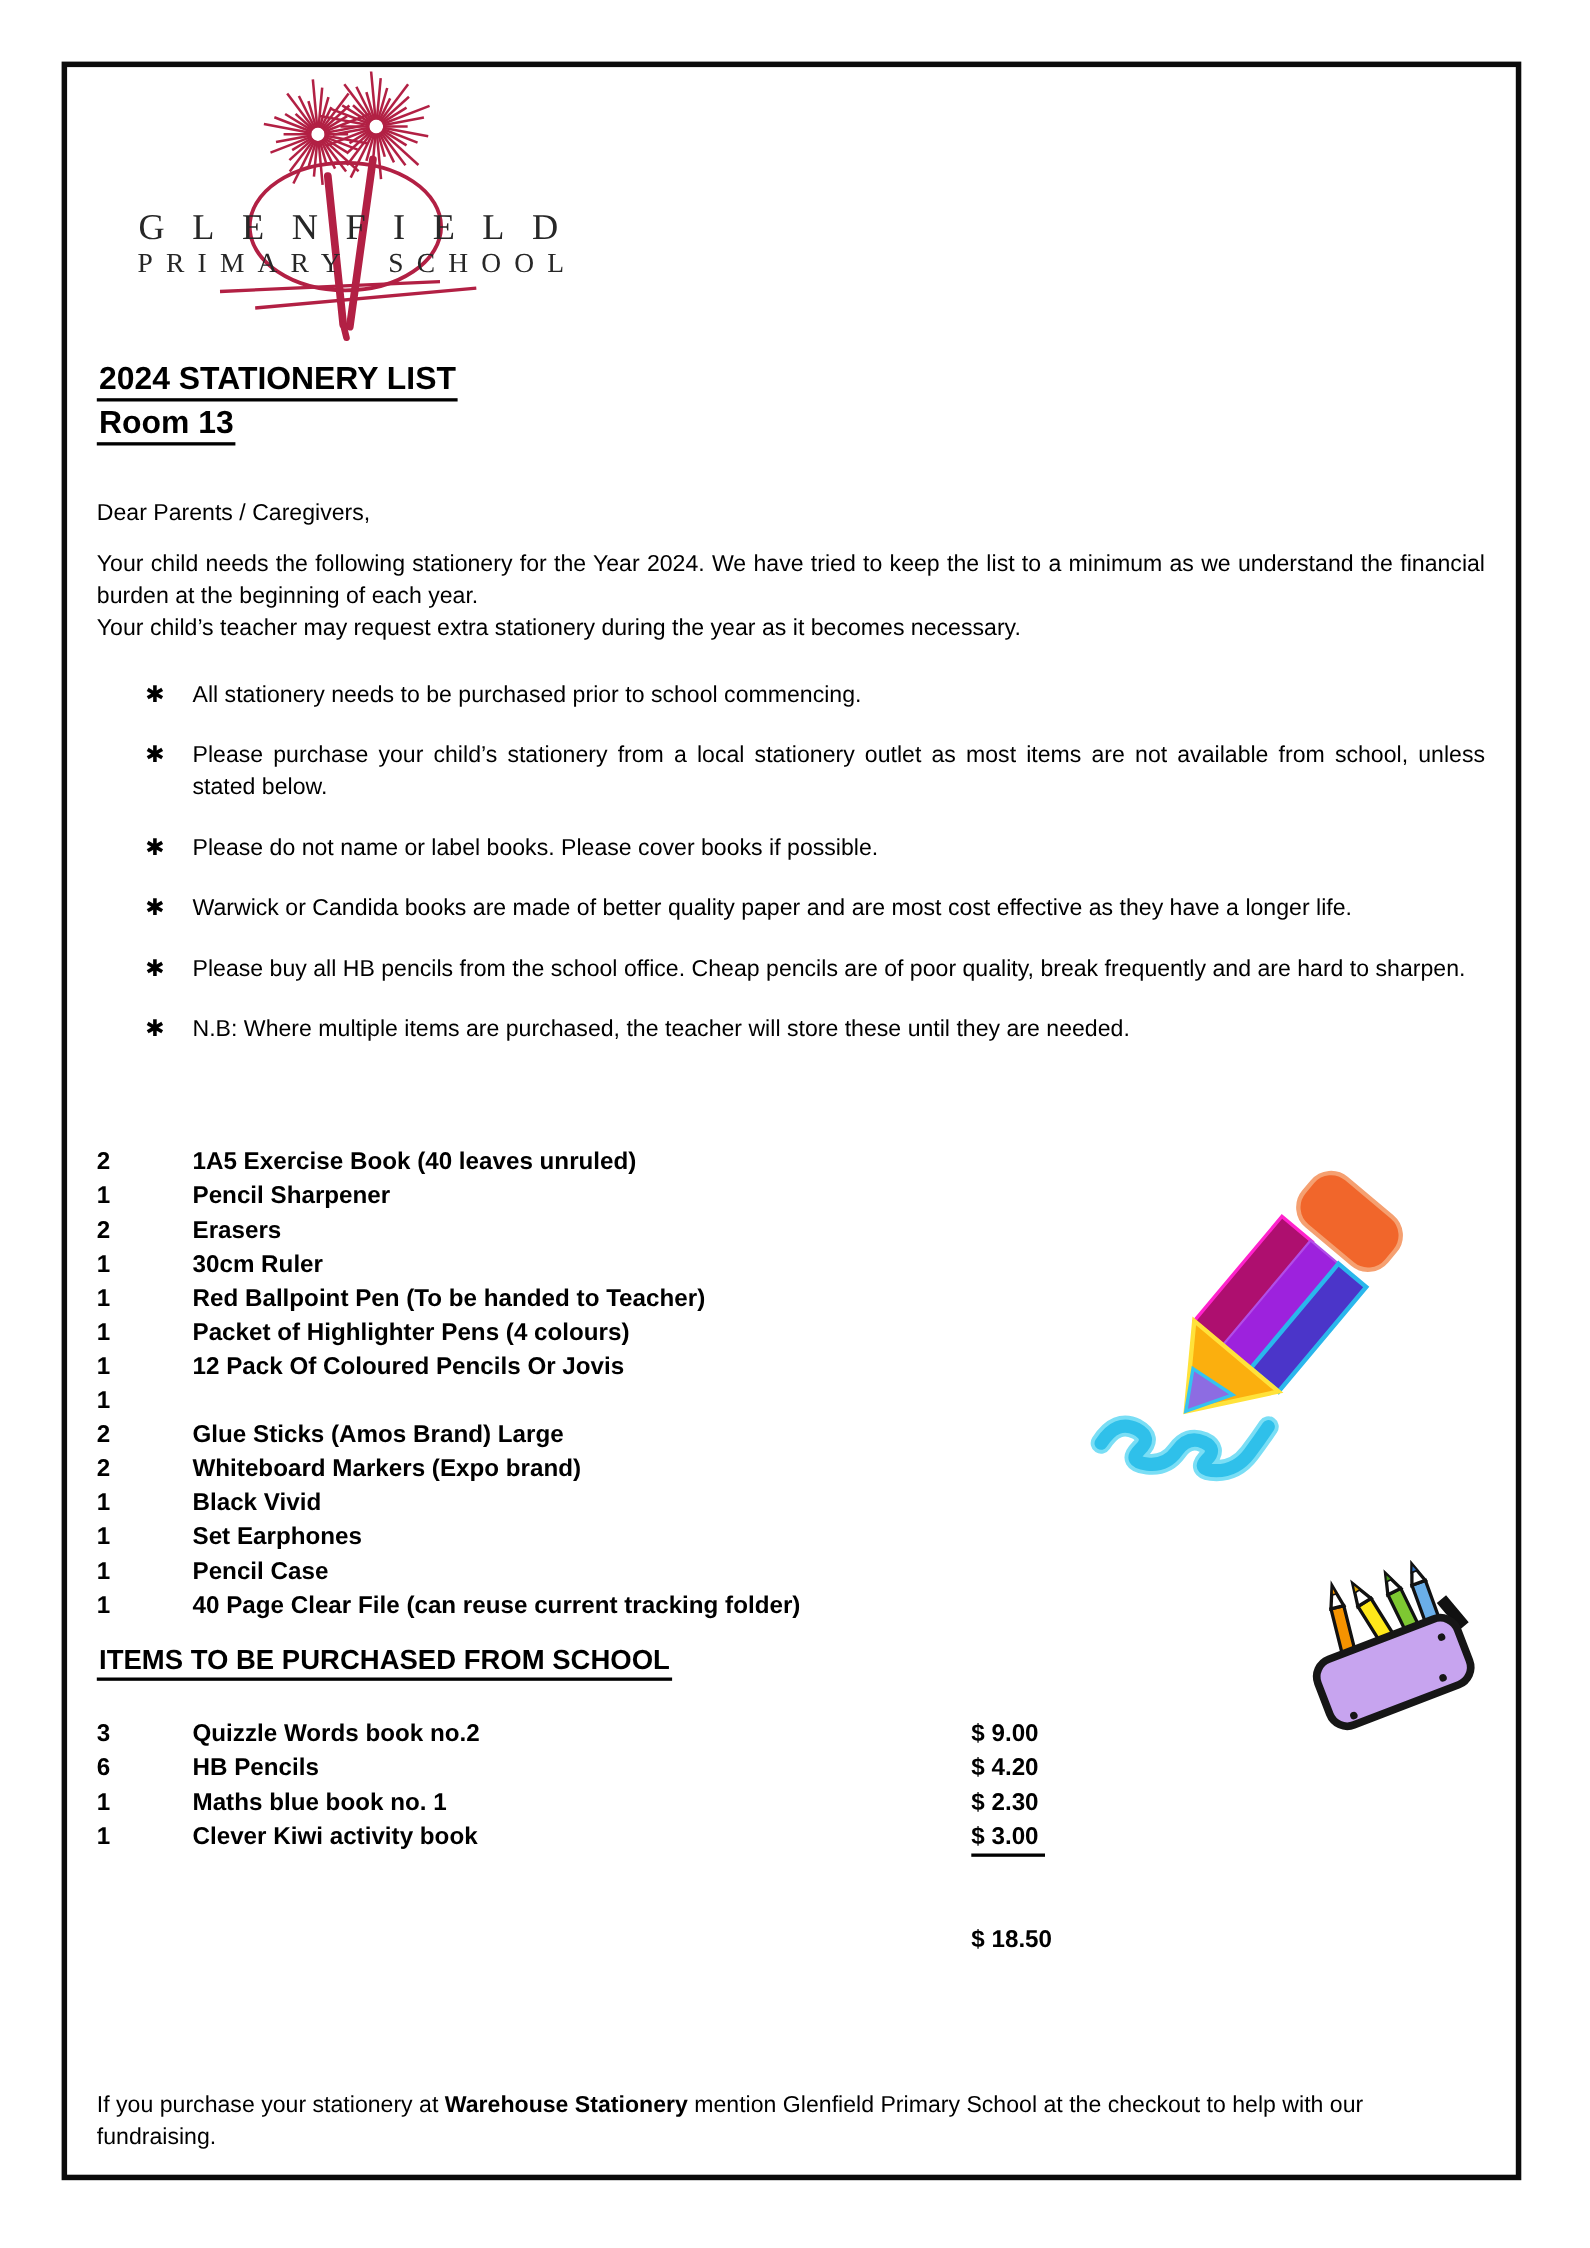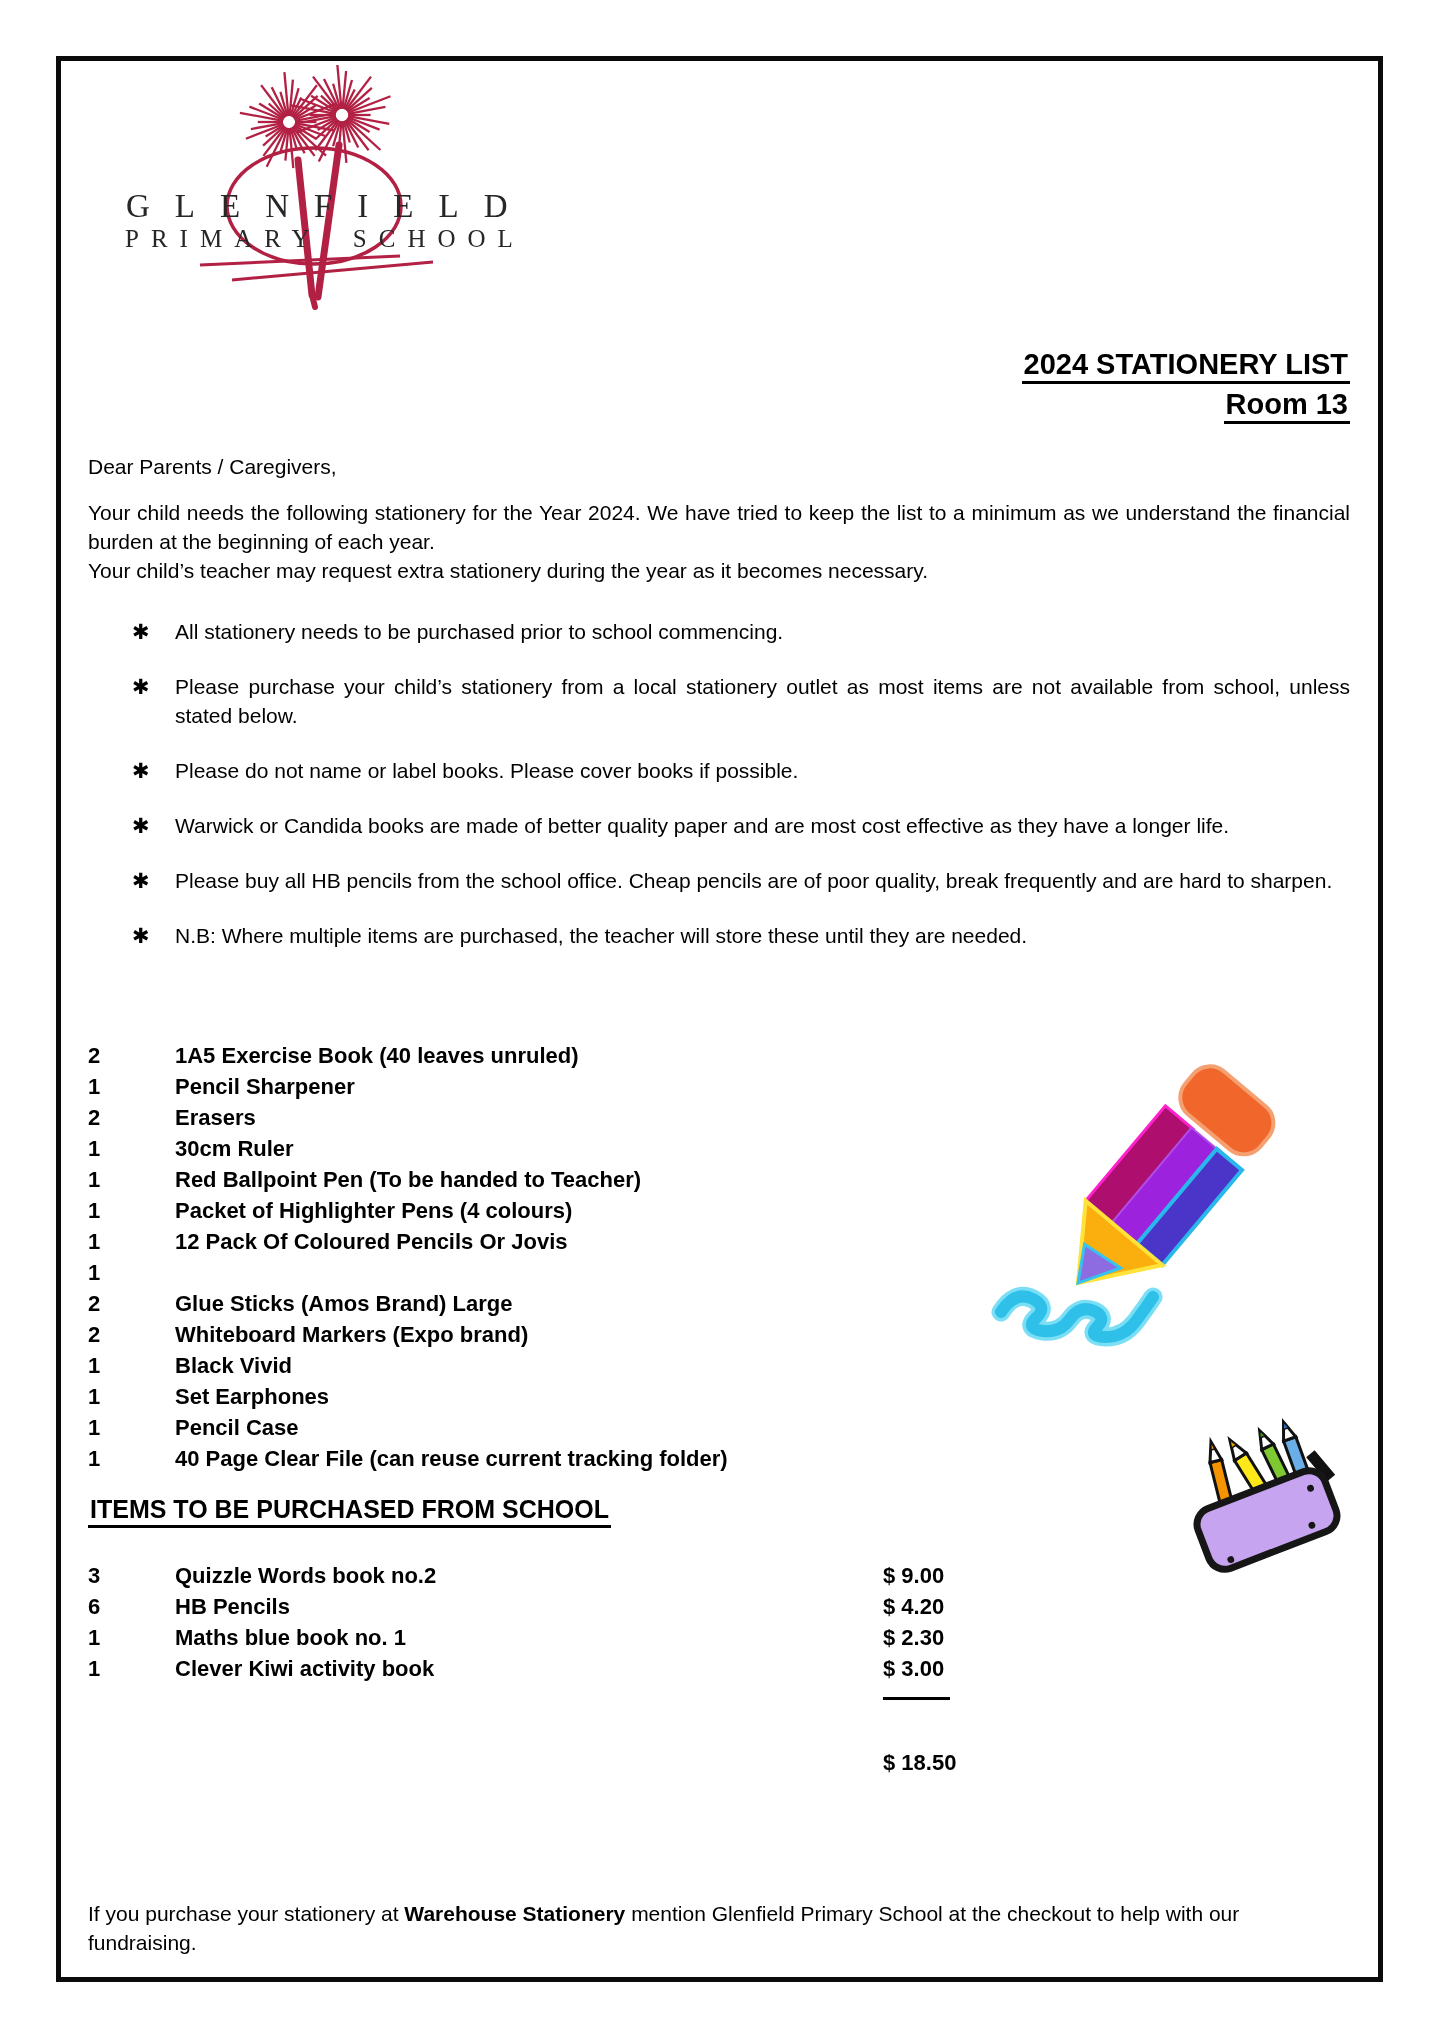--- a/index.html
+++ b/index.html
@@ -7,21 +7,21 @@
         font-family:"Liberation Sans","DejaVu Sans",sans-serif;color:#000;}
   .frame{position:absolute;left:56px;top:56px;width:1317px;height:1916px;border:5px solid #0b0b0b;}
   .sec{position:absolute;left:27px;right:28px;}
 
   
   .logo-wrap{top:4px;text-align:left;height:256px;}
   .logo-svg{display:inline-block;}
   .logo-name{font-family:"Liberation Serif","DejaVu Serif",serif;fill:#272727;}
 
   
-  .title-block{top:283px;text-align:right;line-height:40px;}
+  .title-block{top:264px;text-align:left;line-height:40px;}
   .title-line{font-size:29px;font-weight:bold;}
   .title-line span{border-bottom:3px solid #000;padding:0 2px 1px 2px;}
 
   
   .intro{top:391px;font-size:21px;line-height:29px;}
   .intro .para{margin-top:17px;text-align:justify;}
 
   
   .bullets{top:556px;font-size:21px;line-height:29px;}
   .bullet-li{position:relative;padding-left:87px;margin-bottom:26px;text-align:justify;}
@@ -31,21 +31,21 @@
   .home-list{top:979px;font-size:22px;font-weight:bold;line-height:31px;}
   .row{display:grid;grid-template-columns:87px 708px 1fr;}
   .row .qty{grid-column:1;}
   .row .name{grid-column:2;}
   .row .price{grid-column:3;white-space:nowrap;}
 
   
   .school-heading{top:1434px;text-align:left;font-size:25px;font-weight:bold;}
   .school-heading span{border-bottom:3px solid #000;padding:0 2px 2px 2px;}
   .school-list{top:1499px;font-size:22px;font-weight:bold;line-height:31px;}
-  .u-price{display:inline-block;border-bottom:3px solid #000;padding:0 6px 13px 0;}
+  .u-price{display:inline-block;border-bottom:3px solid #000;padding:0 6px 1px 0;}
   .total-row{top:1657px;font-size:22px;font-weight:bold;padding-left:795px;margin-top:32px;}
 
   
   .footer{top:1838px;font-size:21px;line-height:29px;}
 
   
   .pencil-illu{position:absolute;left:924px;top:979px;width:350px;height:310px;}
   .case-illu{position:absolute;left:1124px;top:1347px;width:165px;height:175px;}
 </style>
 </head>

